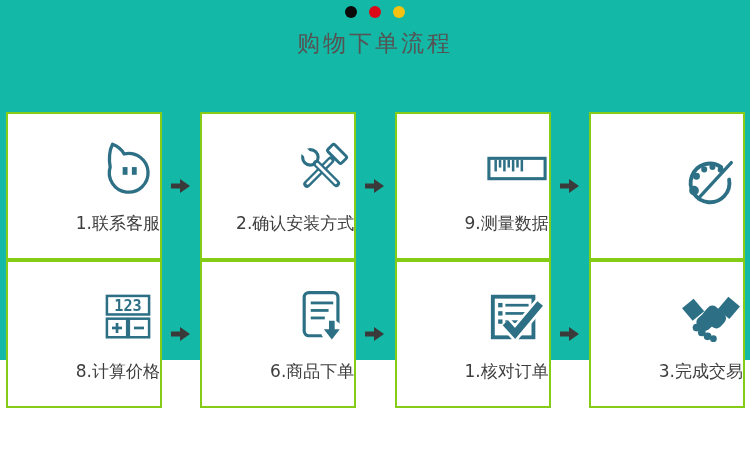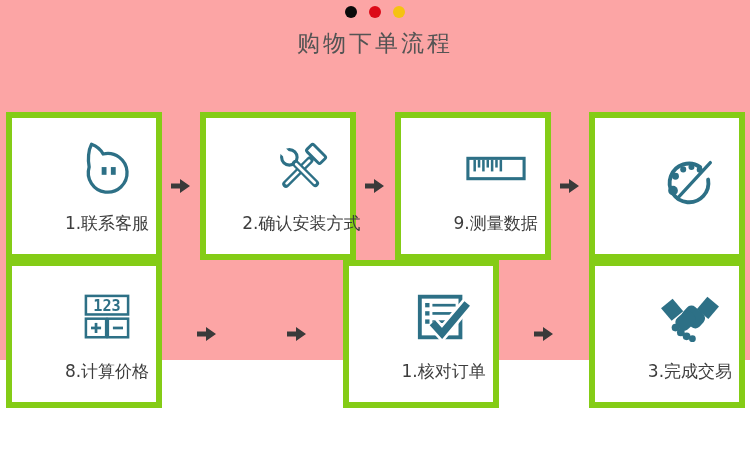--- a/index.html
+++ b/index.html
@@ -2,21 +2,21 @@
 <html><head>
 <meta charset="utf-8">
 <style>
   * { margin: 0; padding: 0; box-sizing: border-box; }
   html, body { background: #fff; }
   body {
     width: 750px; height: 474px;
     font-family: "DejaVu Sans", "Liberation Sans", sans-serif;
     overflow: hidden;
   }
-  .page { width: 750px; height: 360px; position: relative; background: #fca5a5; }
+  .page { width: 750px; height: 360px; position: relative; background: #14b8a6; }
 
   
   .dots {
     position: absolute; top: 6px; left: 0; right: 0;
     display: flex; justify-content: center; gap: 12px;
   }
   .dot { width: 12px; height: 12px; border-radius: 50%; }
   .dot-black { background: #0a0a0a; }
   .dot-red { background: #dc0a18; }
   .dot-yellow { background: #f5c211; }
@@ -32,24 +32,24 @@
 
   
   .grid {
     position: absolute; top: 112px; left: 6px; right: 5px;
   }
   .row { display: flex; align-items: stretch; }
   .row + .row { margin-top: 0; }
 
   .card {
     width: 156px; height: 148px;
-    border: 6px solid #84cc16;
+    border: 2px solid #84cc16;
     background: #fff;
     display: flex; flex-direction: column;
-    align-items: center; justify-content: center; padding-left: 46px;
+    align-items: flex-end; justify-content: center; padding-left: 46px;
   }
   .icon-wrap {
     height: 64px; width: 64px;
     display: flex; align-items: center; justify-content: center;
     margin-bottom: 11px;
   }
   .icon-wrap svg { display: block; }
   .card .label {
     font-size: 17px; color: #3d3d3d;
     white-space: nowrap;
@@ -180,20 +180,36 @@
         </div>
         <div class="label">8.计算价格</div>
       </div>
 
       <div class="arrow-cell">
         <svg width="22" height="18" viewBox="0 0 22 18">
           <path d="M1,6.5 h9 v-4.5 l10,7 l-10,7 v-4.5 h-9 z" fill="#3a3a3a"></path>
         </svg>
       </div>
 
+      <div class="card">
+        <div class="icon-wrap">
+          <svg width="60" height="60" viewBox="0 0 64 64">
+            <rect x="13" y="6" width="36" height="46" rx="5" fill="none" stroke="#2d7086" stroke-width="3.4"></rect>
+            <g stroke="#2d7086" stroke-width="3">
+              <line x1="20" y1="17" x2="44" y2="17"></line>
+              <line x1="20" y1="25" x2="39" y2="25"></line>
+              <line x1="20" y1="33" x2="35" y2="33"></line>
+            </g>
+            <circle cx="42.5" cy="47" r="11.5" fill="#fff"></circle>
+            <rect x="39.5" y="36" width="6" height="10" fill="#2d7086"></rect>
+            <polygon points="34,45 51,45 42.5,56" fill="#2d7086"></polygon>
+          </svg>
+        </div>
+        <div class="label">6.商品下单</div>
+      </div>
 
       <div class="arrow-cell">
         <svg width="22" height="18" viewBox="0 0 22 18">
           <path d="M1,6.5 h9 v-4.5 l10,7 l-10,7 v-4.5 h-9 z" fill="#3a3a3a"></path>
         </svg>
       </div>
 
       <div class="card">
         <div class="icon-wrap">
           <svg width="62" height="58" viewBox="0 0 64 60">

